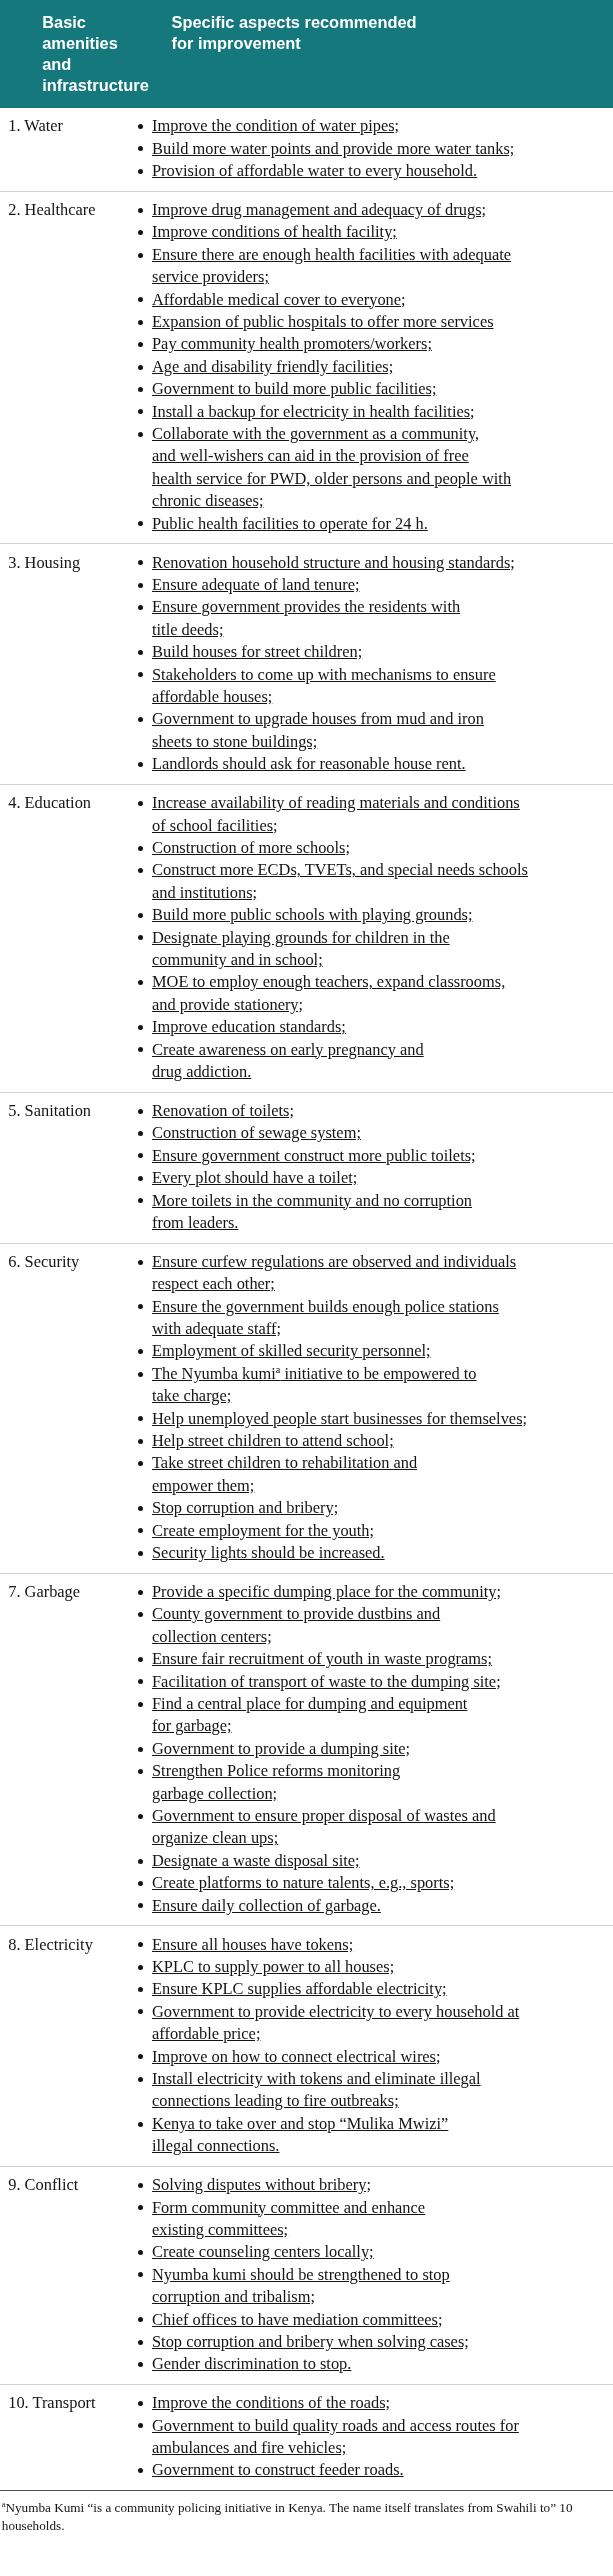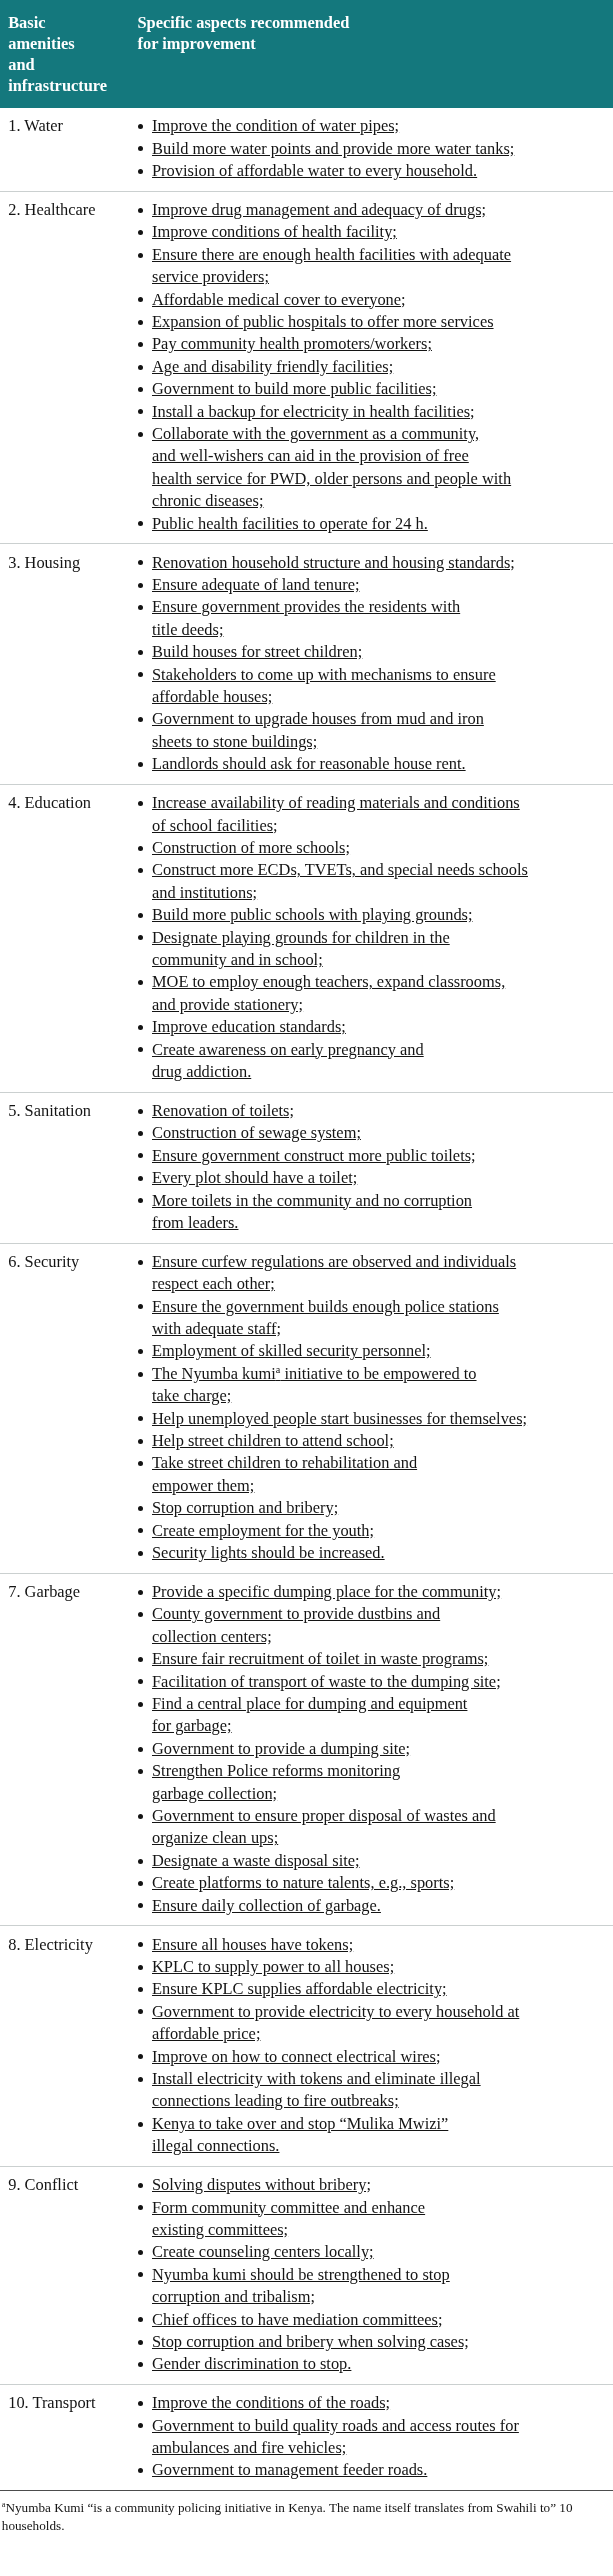--- a/index.html
+++ b/index.html
@@ -9,22 +9,23 @@
     color: #141414;
     -webkit-font-smoothing: antialiased;
   }
   .table { width: 613px; }
 
   
   .thead {
     display: flex;
     background: var(--header-bg, #14787D);
     color: var(--header-text, #ffffff);
-    font-family: Liberation Serif, serif;
+    font-family: Liberation Sans, sans-serif;
     font-weight: bold;
+    padding-left: 34px;
   }
   .th { white-space: pre-line; font-size: 16.4px; line-height: 21px; }
   .th1 { width: 132px; box-sizing: border-box; padding: 12px 5.5px 12px 8.2px; }
   .th2 { flex: 1; padding: 12px 9px 12px 5.5px; }
 
   
   .tbody { border-bottom: 1.8px solid var(--footnote-rule, #4d4d4d); }
   .row { display: flex; }
   .row + .row { border-top: 0.9px solid var(--row-divider, #cbd0d0); }
   .cell-label {
@@ -157,21 +158,21 @@
             <li>Security lights should be increased.</li>
           </ul>
         </div>
       </div>
       <div class="row">
         <div class="cell-label">7. Garbage</div>
         <div class="cell-bullets">
           <ul>
             <li>Provide a specific dumping place for the community;</li>
             <li>County government to provide dustbins and<br>collection centers;</li>
-            <li>Ensure fair recruitment of toilet in waste programs;</li>
+            <li>Ensure fair recruitment of youth in waste programs;</li>
             <li>Facilitation of transport of waste to the dumping site;</li>
             <li>Find a central place for dumping and equipment<br>for garbage;</li>
             <li>Government to provide a dumping site;</li>
             <li>Strengthen Police reforms monitoring<br>garbage collection;</li>
             <li>Government to ensure proper disposal of wastes and<br>organize clean ups;</li>
             <li>Designate a waste disposal site;</li>
             <li>Create platforms to nature talents, e.g., sports;</li>
             <li>Ensure daily collection of garbage.</li>
           </ul>
         </div>
@@ -203,21 +204,21 @@
             <li>Gender discrimination to stop.</li>
           </ul>
         </div>
       </div>
       <div class="row">
         <div class="cell-label">10. Transport</div>
         <div class="cell-bullets">
           <ul>
             <li>Improve the conditions of the roads;</li>
             <li>Government to build quality roads and access routes for<br>ambulances and fire vehicles;</li>
-            <li>Government to management feeder roads.</li>
+            <li>Government to construct feeder roads.</li>
           </ul>
         </div>
       </div>
     </div>
 
   <div class="footnote" id="footnote"><sup>a</sup>Nyumba Kumi “is a community policing initiative in Kenya. The name itself translates from Swahili to” 10 households.</div>
 </div>
 
 
 </body></html>

